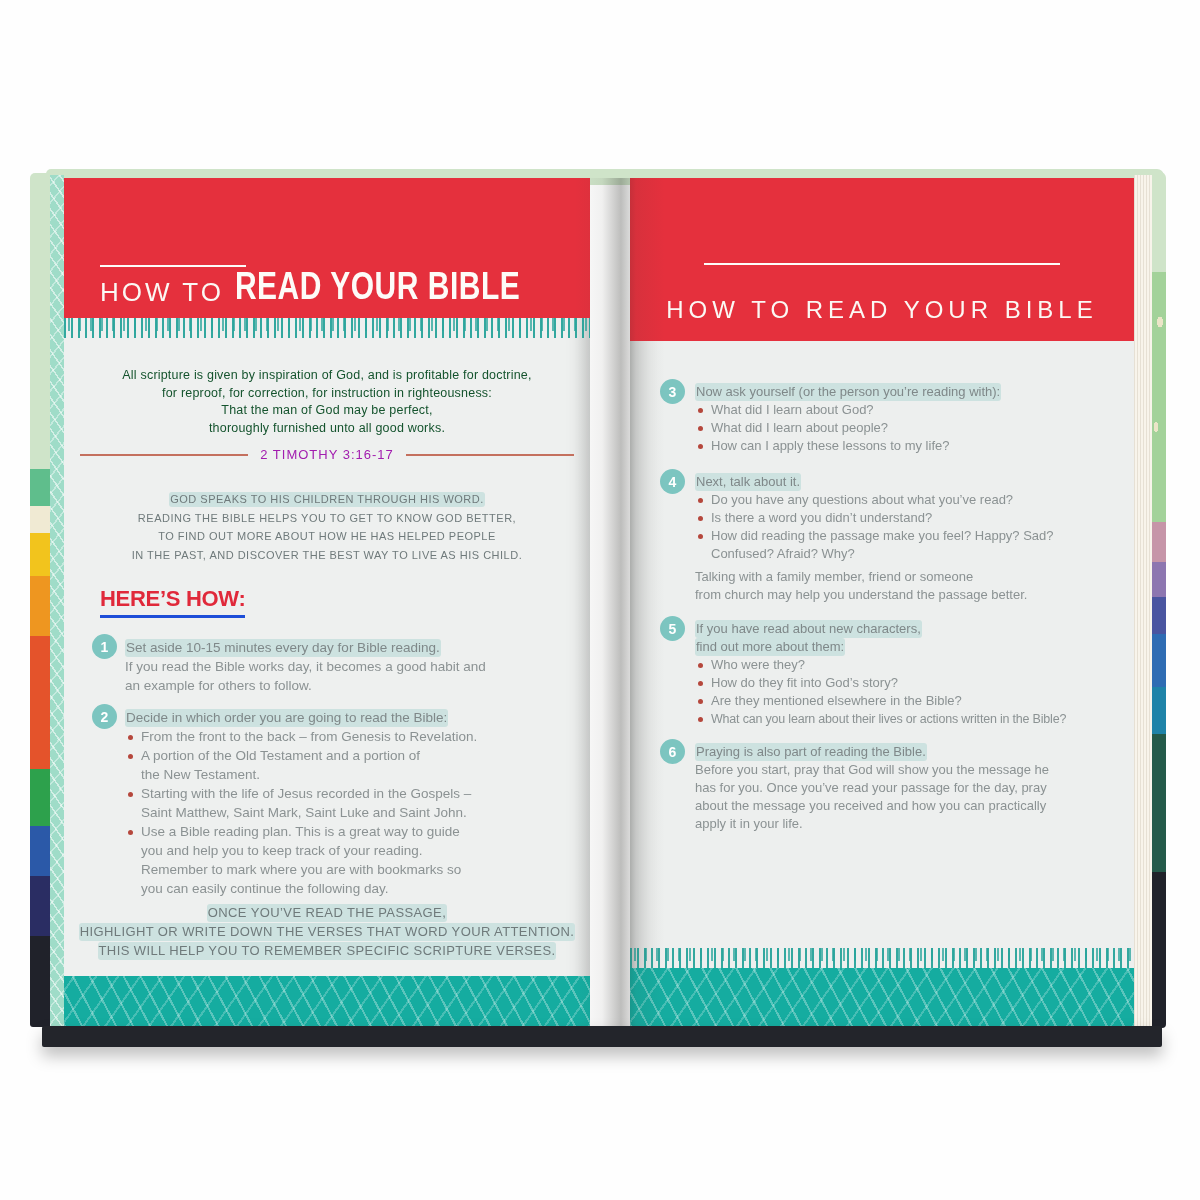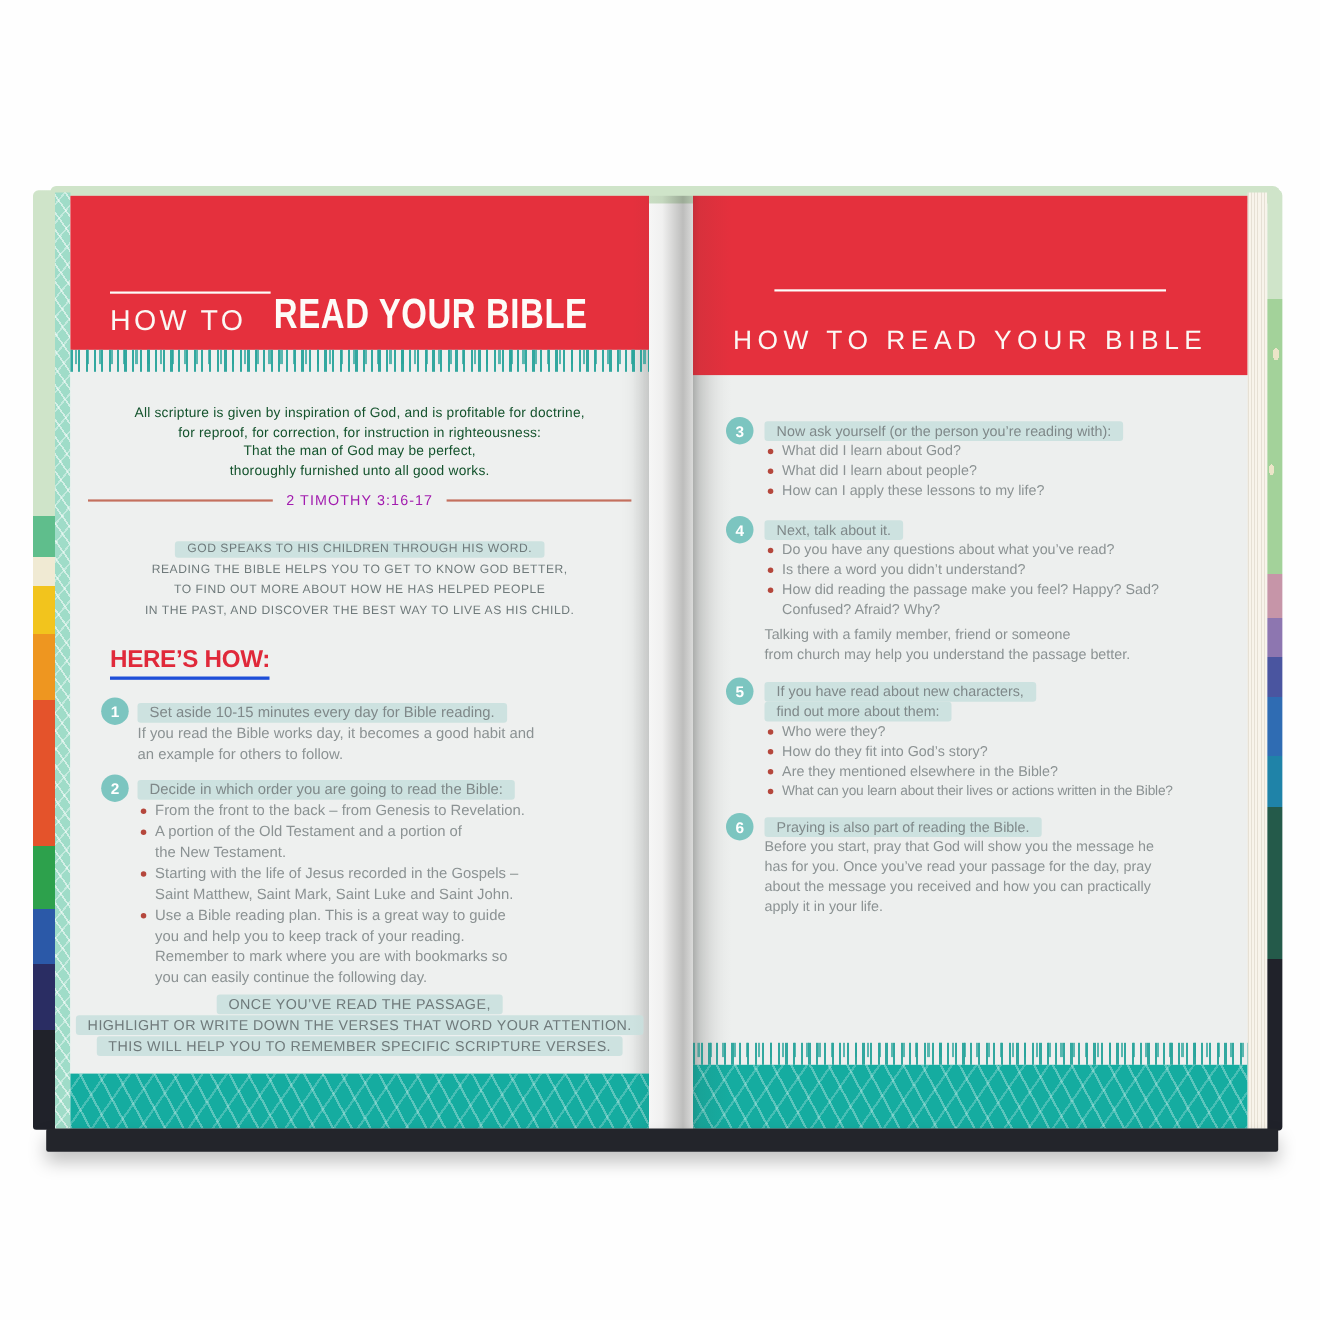--- a/index.html
+++ b/index.html
@@ -55,21 +55,21 @@
   .gutter{position:absolute;left:545px;top:10px;width:90px;bottom:21px;z-index:6;pointer-events:none;
     background:linear-gradient(90deg, rgba(0,0,0,0) 0%, rgba(60,58,52,.07) 30%, rgba(40,40,36,.30) 51%, rgba(60,58,52,.08) 68%, rgba(0,0,0,0) 100%);}
 
   
   .banner{position:absolute;top:0;left:0;right:0;background:#e5303d;}
   .lp .banner{height:140px;}
   .rp .banner{height:163px;}
   .banner-rule{position:absolute;height:2px;background:#fdfcf9;}
   .lp .banner-rule{left:36px;top:87px;width:146px;}
   .rp .banner-rule{left:50%;top:85px;width:356px;transform:translateX(-50%);}
-  .lp .banner-heading{position:absolute;left:36px;bottom:10px;display:flex;align-items:baseline;gap:25px;white-space:nowrap;justify-content:space-between;}
+  .lp .banner-heading{position:absolute;left:36px;bottom:10px;display:flex;align-items:baseline;gap:11px;white-space:nowrap;justify-content:space-between;}
   .h-prefix{font-size:26px;letter-spacing:3px;color:#fbf8f4;font-weight:400;}
   .h-title{font-size:30px;font-weight:bold;letter-spacing:.5px;color:#fdfbf8;display:inline-block;
     transform:scaleY(1.28);transform-origin:center bottom;}
   .rp .banner-heading{position:absolute;left:0;right:0;bottom:17px;text-align:center;
     font-size:24px;letter-spacing:5px;color:#fbf8f4;white-space:nowrap;}
 
   
   .fringe{position:absolute;left:0;right:0;height:20px;
     background:
       repeating-linear-gradient(90deg, rgba(40,164,155,.95) 0 2px, transparent 2px 7px) 0 0/100% 20px no-repeat,
@@ -85,21 +85,21 @@
 
   
   .scripture{position:absolute;left:0;right:0;top:189px;text-align:center;
     font-size:12.5px;line-height:17.5px;color:#14532d;letter-spacing:.2px;}
   .ref-row{position:absolute;left:16px;right:16px;top:269px;display:flex;align-items:center;gap:12px;}
   .ref-line{flex:1;height:2px;background:#c4705e;}
   .ref-text{font-size:13px;letter-spacing:1px;color:#a21caf;white-space:nowrap;}
   .caps{position:absolute;left:0;right:0;text-align:center;color:#6f7a7b;}
   .caps.intro{top:312px;font-size:11px;letter-spacing:.5px;line-height:18.5px;}
   .caps.outro{top:725px;font-size:13px;letter-spacing:.4px;line-height:19px;}
-  .hl{background:#cde2e0;padding:1px 11px 2px;border-radius:3px;-webkit-box-decoration-break:clone;box-decoration-break:clone;}
+  .hl{background:#cde2e0;padding:1px 1px 2px;border-radius:3px;-webkit-box-decoration-break:clone;box-decoration-break:clone;}
   .heres-how{position:absolute;left:36px;top:408px;margin:0;display:inline-block;
     font-size:22px;font-weight:bold;letter-spacing:-.3px;color:#e0293a;
     border-bottom:3px solid #1d4ed8;padding-bottom:3px;}
   .step{position:absolute;}
   .lp .step{left:28px;right:12px;}
   .rp .step{left:30px;right:8px;}
   .num{position:absolute;left:0;top:-4px;width:25px;height:25px;border-radius:50%;
     background:#7cc5c0;color:#fff;font-size:14px;font-weight:bold;
     display:flex;align-items:center;justify-content:center;}
   .step-content{margin-left:33px;}

